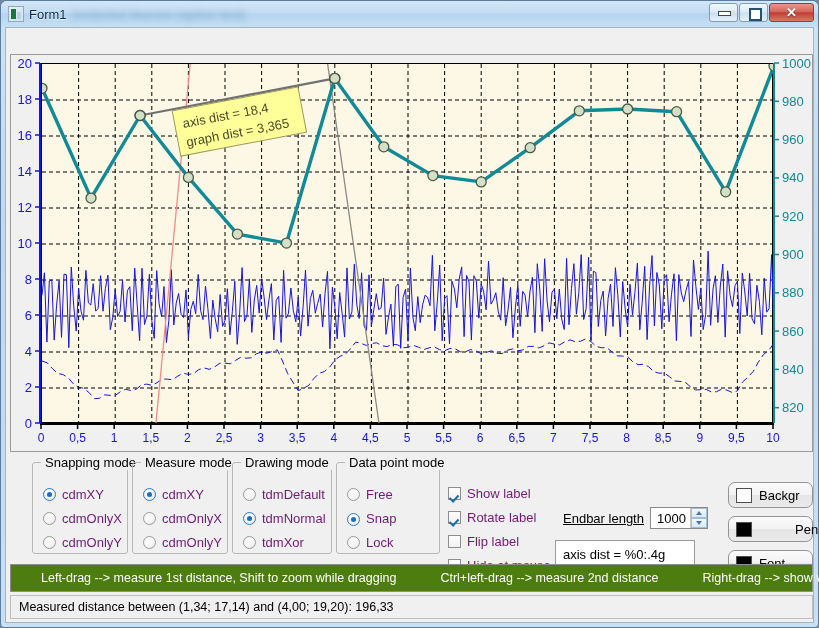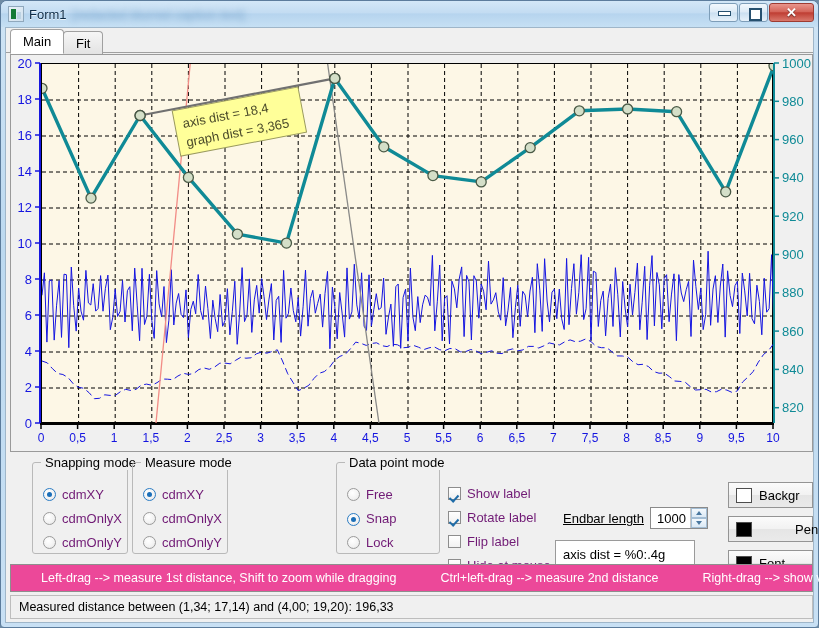--- a/index.html
+++ b/index.html
@@ -166,31 +166,31 @@
   .spin-b.down i { border-top: 4px solid #4a78a0; }
 
   #fmt-box {
     position: absolute; left: 545px; top: 86px; width: 140px; height: 47px;
     background: #fff; border: 1px solid #9a9a9a;
     padding: 5px 7px; font-size: 13px; color: #000; line-height: 17px;
   }
 
   .cbutton {
     position: absolute; left: 718px; width: 85px; height: 26px;
-    border: 1px solid #949494; border-radius: 0;
+    border: 1px solid #949494; border-radius: 7px;
     background: linear-gradient(to bottom,#fbfbfb 0%,#f2f2f2 48%,#e5e5e5 52%,#eaeaea 100%);
     display: flex; align-items: center; gap: 7px; padding-left: 7px;
     font-size: 13px; color: #000;
   }
   .swatch { width: 16px; height: 15px; border: 1px solid #4d4d4d; flex: 0 0 auto; }
 
   
   #hintbar {
     position: absolute; left: 4px; bottom: 30px; width: 803px; height: 28px;
-    background: #ec4899; border: 1px solid #8e8e8e;
+    background: #4d7c0f; border: 1px solid #8e8e8e;
     display: flex; align-items: center; color: #ffffff; font-size: 12.5px;
   }
   #hintbar span { white-space: nowrap; }
   #hint1 { margin-left: 30px; }
   #hint2 { margin-left: 44px; }
   #hint3 { margin-left: 44px; }
   #statusbar {
     position: absolute; left: 4px; bottom: 3px; width: 803px; height: 24px;
     background: #f0f0f0; border: 1px solid #bdbdbd;
     display: flex; align-items: center; padding-left: 8px;
@@ -212,24 +212,20 @@
         </div>
       <div class="wbtn max">
           <span class="g"></span>
         </div>
       <div class="wbtn close">✕</div>
     </div>
   </div>
 
   <div id="client">
 
-    <div id="tabstrip">
-      <div class="tab active">Main</div>
-      <div class="tab inactive">Fit</div>
-    </div>
 
     <div id="chart-panel">
       <div id="plot">
         <svg width="732" height="360" viewBox="0 0 732 360">
 
           <g id="grid-v" stroke="#000" stroke-width="1" stroke-dasharray="4,3">
               <line x1="36.6" x2="36.6" y1="0" y2="360"></line>
               <line x1="73.2" x2="73.2" y1="0" y2="360"></line>
               <line x1="109.8" x2="109.8" y1="0" y2="360"></line>
               <line x1="146.4" x2="146.4" y1="0" y2="360"></line>
@@ -425,20 +421,35 @@
         <div class="radio-row" style="top:48px;">
           <span class="radio"></span>
           <span>cdmOnlyX</span>
         </div>
         <div class="radio-row" style="top:72px;">
           <span class="radio"></span>
           <span>cdmOnlyY</span>
         </div>
       </div>
 
+      <div class="groupbox" style="left:222px; width:100px;">
+        <div class="gb-title">Drawing mode</div>
+        <div class="radio-row" style="top:24px;">
+          <span class="radio"></span>
+          <span>tdmDefault</span>
+        </div>
+        <div class="radio-row" style="top:48px;">
+          <span class="radio on"></span>
+          <span>tdmNormal</span>
+        </div>
+        <div class="radio-row" style="top:72px;">
+          <span class="radio"></span>
+          <span>tdmXor</span>
+        </div>
+      </div>
 
       <div class="groupbox" style="left:326px; width:104px;">
         <div class="gb-title">Data point mode</div>
         <div class="radio-row" style="top:24px;">
           <span class="radio"></span>
           <span>Free</span>
         </div>
         <div class="radio-row" style="top:48px;align-items:flex-end;">
           <span class="radio on"></span>
           <span>Snap</span>

